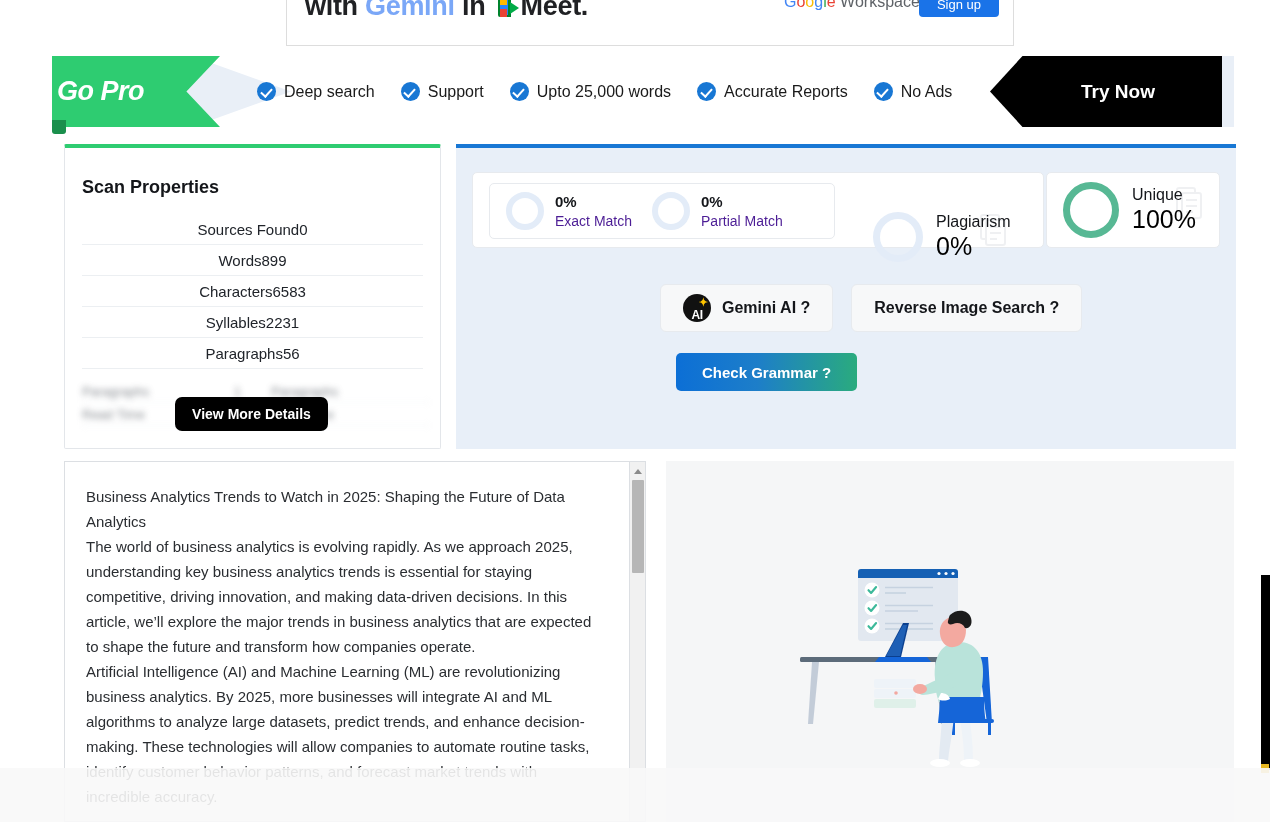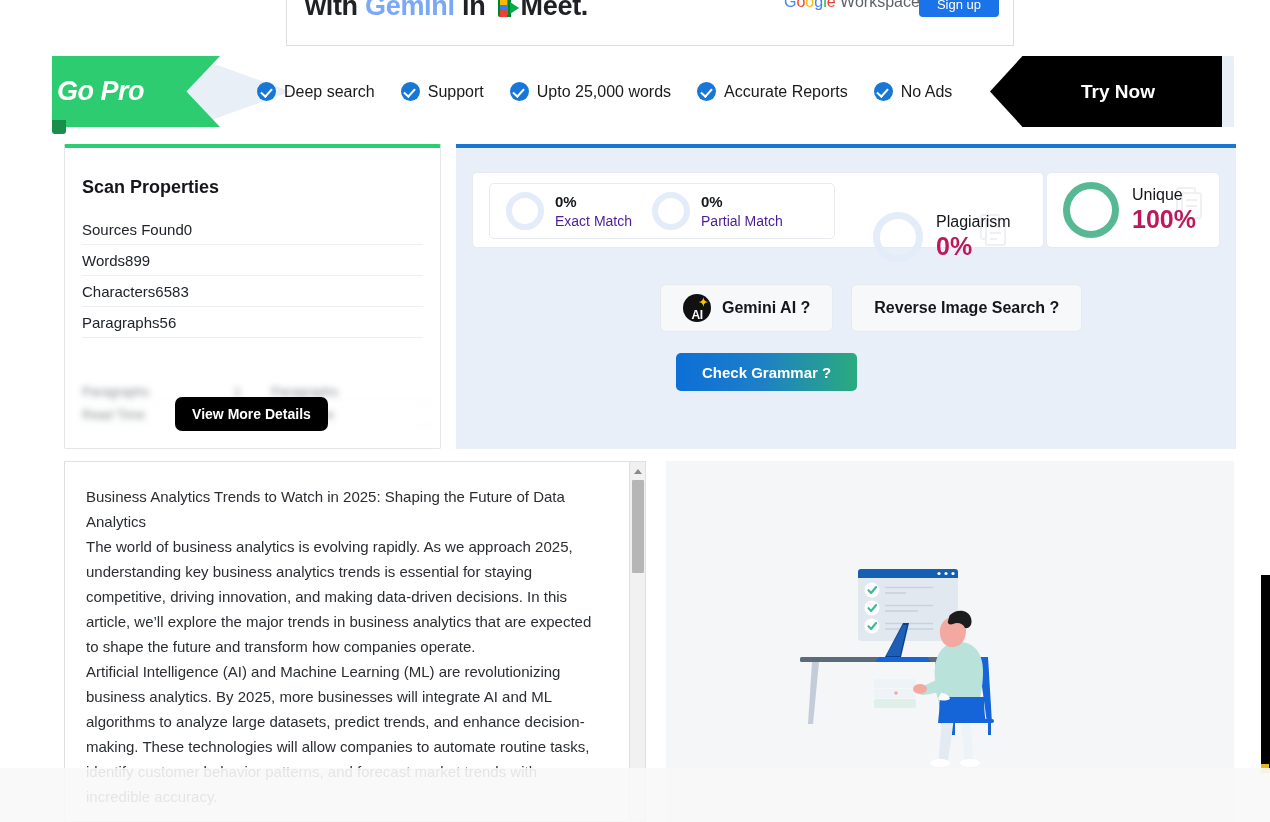--- a/index.html
+++ b/index.html
@@ -114,21 +114,21 @@
     border-top: 4px solid #2ecc71;
     border-radius: 2px;
     overflow: hidden;
   }
   .scan-title {
     margin: 29px 0 0 17px;
     font-size: 18px; font-weight: 700; color: #14161a;
   }
   .scan-rows { margin: 16px 17px 0 17px; }
   .scan-row {
-    display: flex; justify-content: flex-start; align-items: center;
+    display: flex; justify-content: center; align-items: center;
     height: 31px; font-size: 15px; color: #20242a;
     border-bottom: 1px solid #eceff2;
   }
   .scan-row:last-child { border-bottom: 1px solid #eceff2; }
   .scan-row .val { color: #20242a; }
 
   .scan-blur {
     position: absolute; left: 17px; top: 232px; right: 10px;
     filter: blur(3.4px); opacity: 0.72;
     display: flex; gap: 30px;
@@ -177,21 +177,21 @@
   .match-text { margin-left: 11px; }
   .match-pct { font-size: 15px; font-weight: 700; color: #14161a; line-height: 1.35; }
   .match-lbl { font-size: 14px; color: #4c1d95; line-height: 1.3; }
 
   .plag-group {
     position: absolute; left: 400px; top: 39px;
     display: flex; align-items: center;
   }
   .big-text { margin-left: 13px; position: relative; }
   .big-lbl { font-size: 16px; color: #14161a; line-height: 1.2; }
-  .big-val { font-size: 25px; font-weight: 700; color: #be185d; line-height: 1.25; }
+  .big-val { font-size: 25px; font-weight: 400; color: #000000; line-height: 1.25; }
   .doc-watermark {
     position: absolute; left: 44px; top: 2px;
     width: 26px; height: 32px; opacity: 0.28; z-index: 0;
   }
   .unique-card {
     position: absolute; left: 590px; top: 24px;
     width: 174px; height: 76px;
     background: #ffffff; border: 1px solid #e7eaee; border-radius: 5px;
     display: flex; align-items: center; padding-left: 16px;
   }
@@ -340,20 +340,24 @@
         <span>Sources Found</span>
         <span class="val">0</span>
       </div>
       <div class="scan-row">
         <span>Words</span>
         <span class="val">899</span>
       </div>
       <div class="scan-row">
         <span>Characters</span>
         <span class="val">6583</span>
+      </div>
+      <div class="scan-row">
+        <span>Syllables</span>
+        <span class="val">2231</span>
       </div>
       <div class="scan-row">
         <span>Paragraphs</span>
         <span class="val">56</span>
       </div>
     </div>
 
     <div class="scan-blur">
       <div class="scan-blur-col">
         <div class="scan-blur-row">

